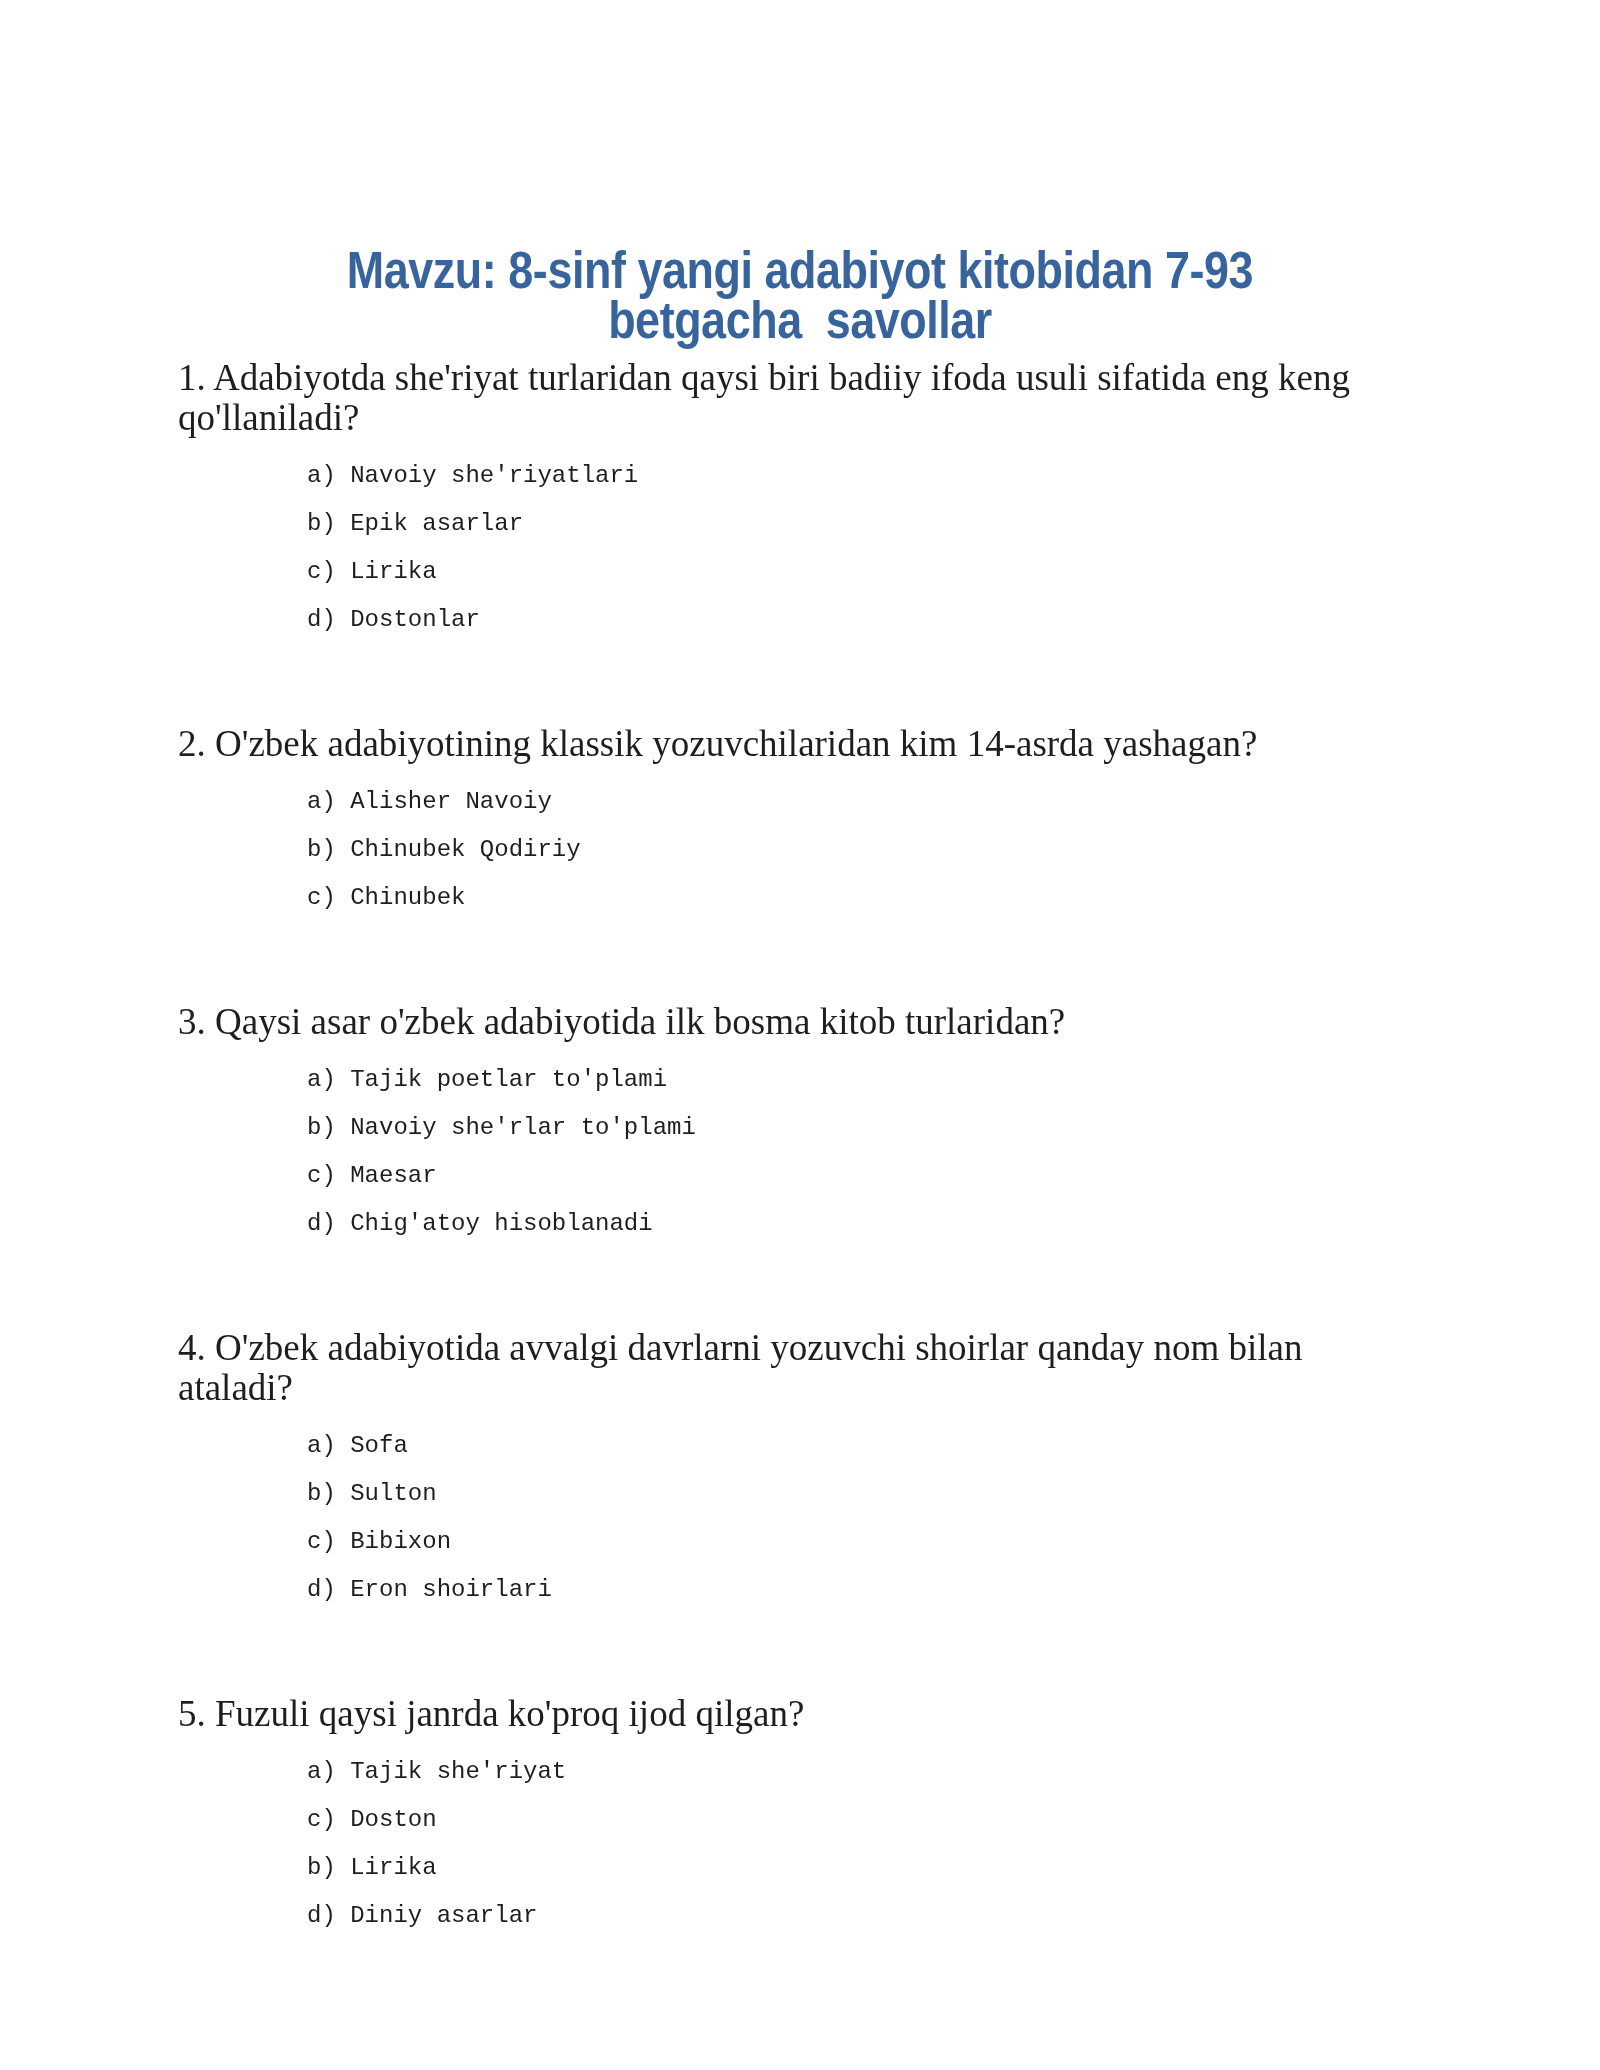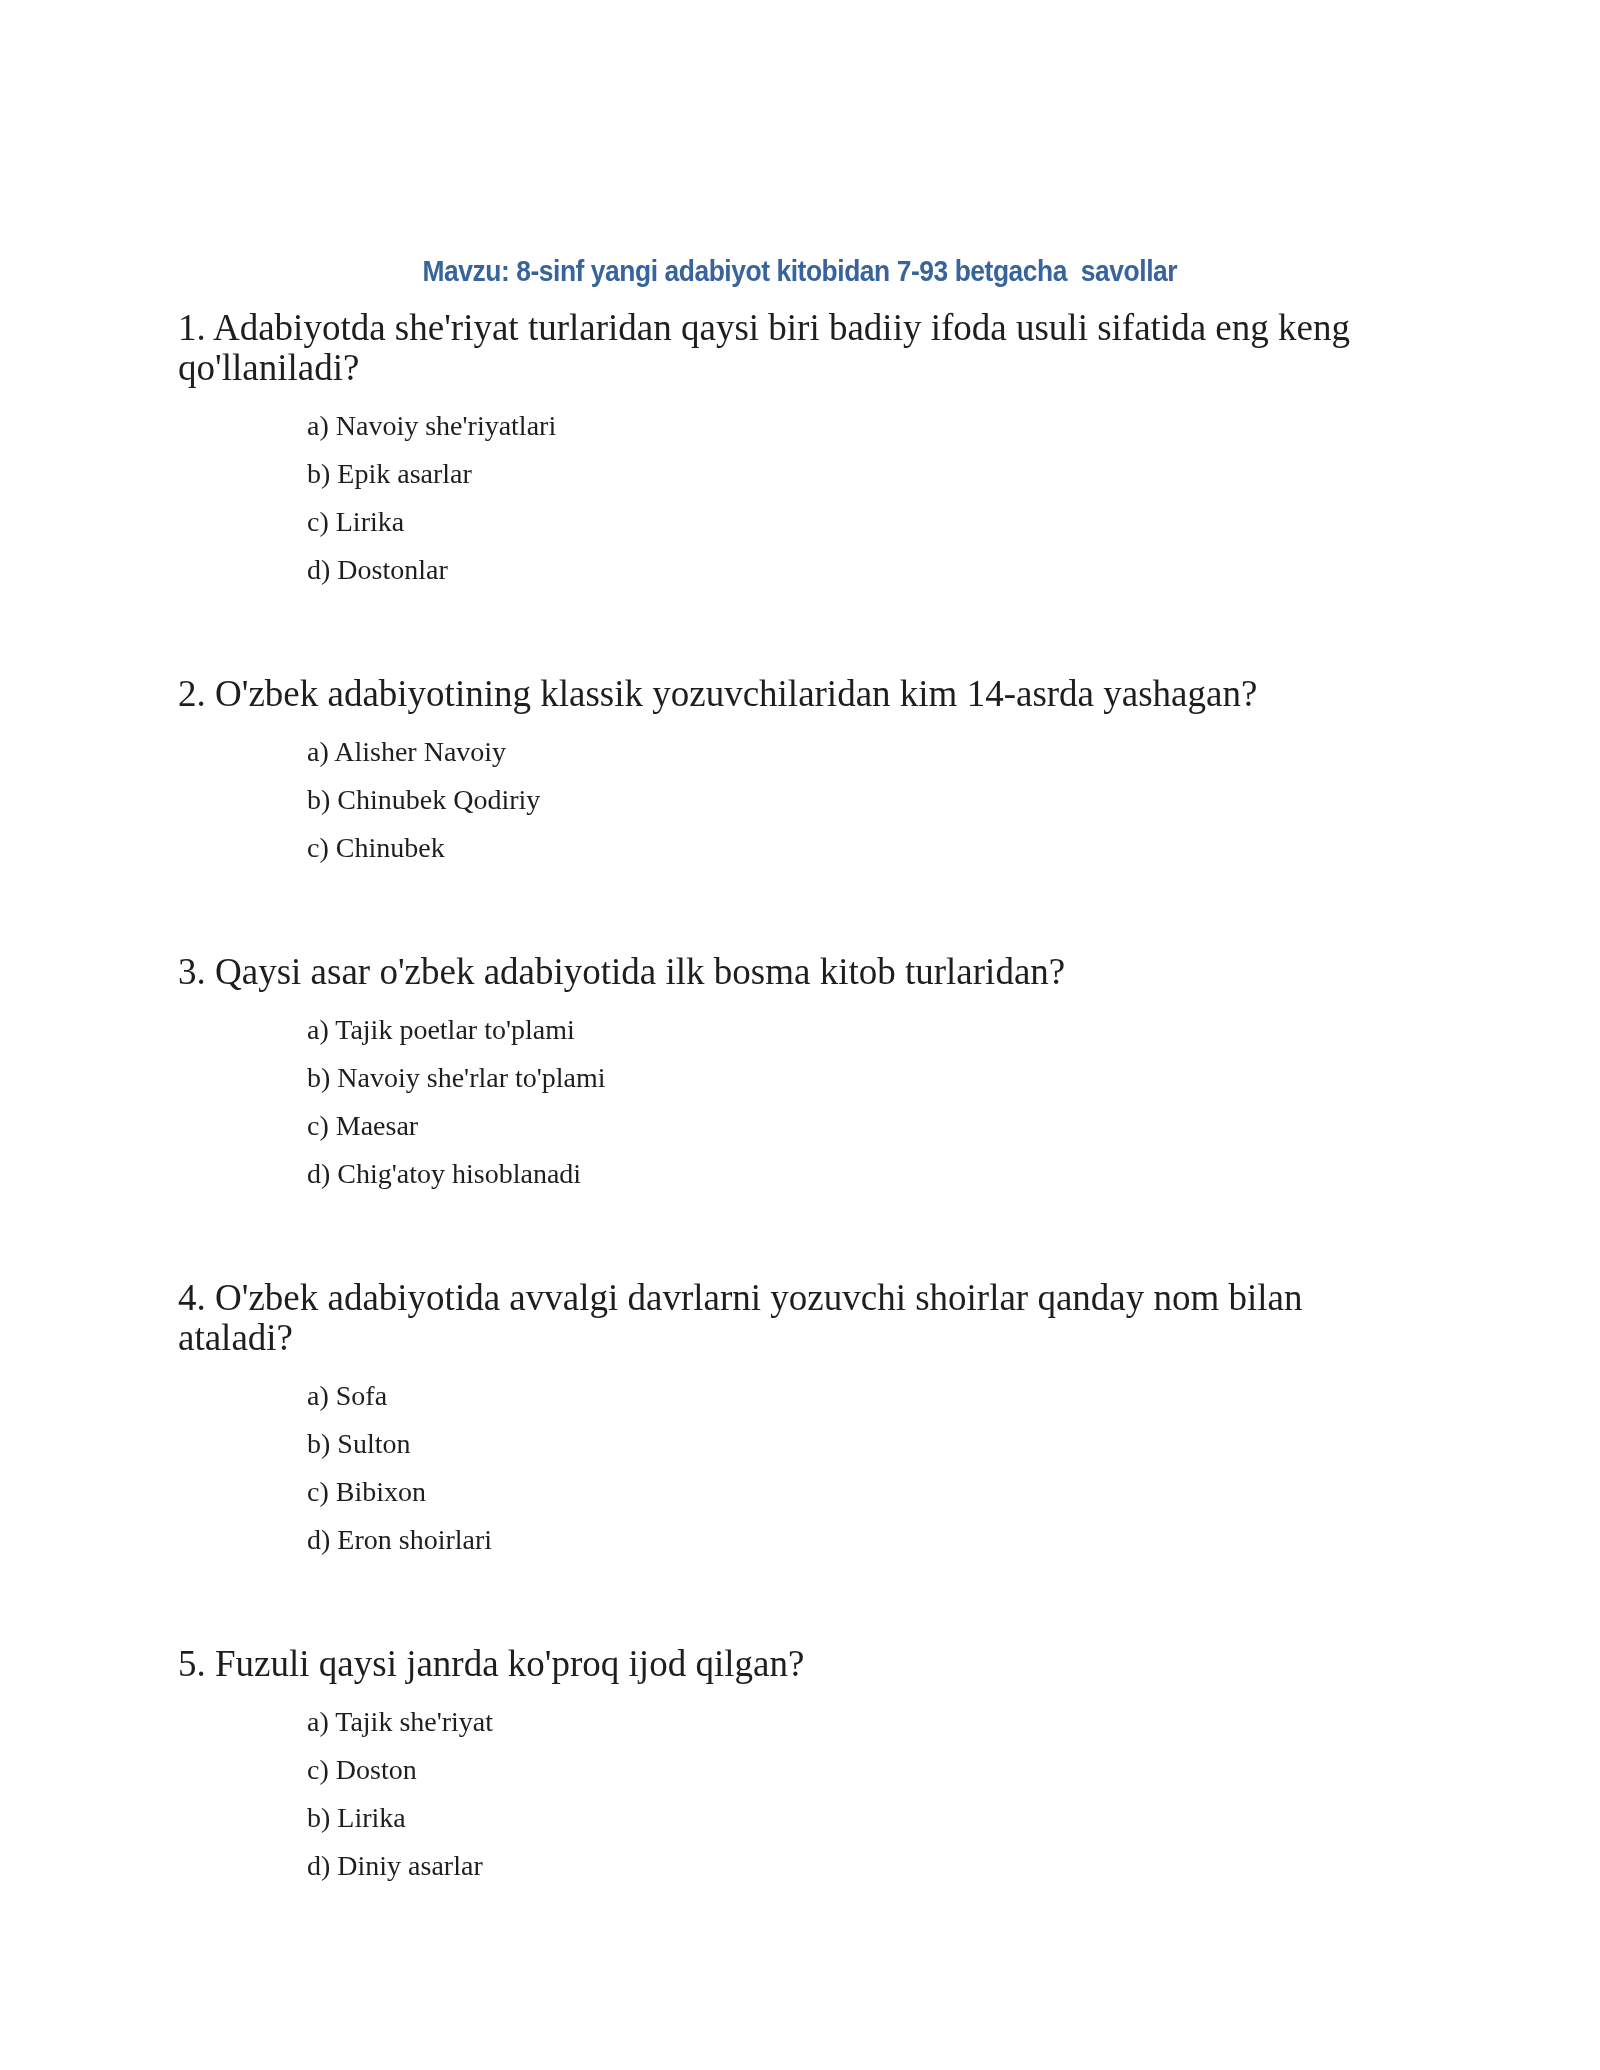--- a/index.html
+++ b/index.html
@@ -21,42 +21,43 @@
     width: 1600px;
     height: 2070px;
     padding: 246px 178px 0 178px;
     background: var(--page-bg);
   }
   .doc-title {
     margin: 0 0 12px 0;
     text-align: center;
     font-family: "Liberation Sans", sans-serif;
     font-weight: 700;
-    font-size: 30px;
+    font-size: 51px;
     line-height: 50px;
     color: var(--accent);
   }
   .title-inner {
     display: inline-block;
     transform: scaleX(0.88);
     transform-origin: 50% 50%;
     white-space: pre-wrap;      
     letter-spacing: -0.5px;
   }
   .question-block + .question-block { margin-top: 84px; }
   .question {
     margin: 0 0 18px 0;
     font-size: 37px;
     line-height: 40px;
   }
   .options { margin-left: 129px; }
   .option {
     margin: 0 0 8px 0;
-    font-size: 28px;
+    font-size: 24px;
     line-height: 40px;
+    font-family: Liberation Mono, monospace;
   }
   .option:last-child { margin-bottom: 0; }
 </style>
 </head>
 <body>
 
 <div class="page">
 
   <h1 class="doc-title"><span class="title-inner">Mavzu: 8-sinf yangi adabiyot kitobidan 7-93 betgacha  savollar</span></h1>
 

